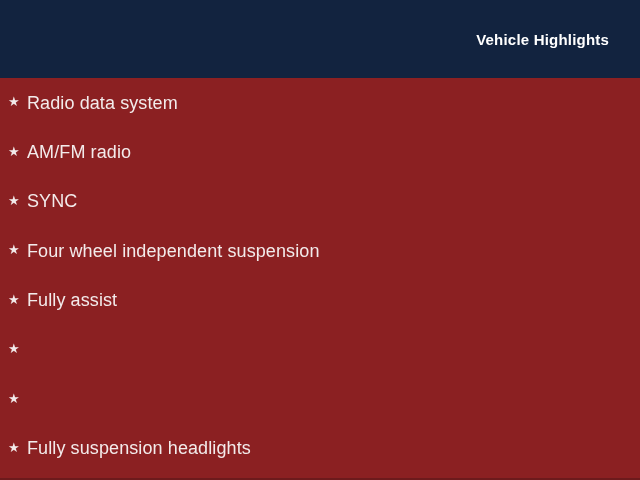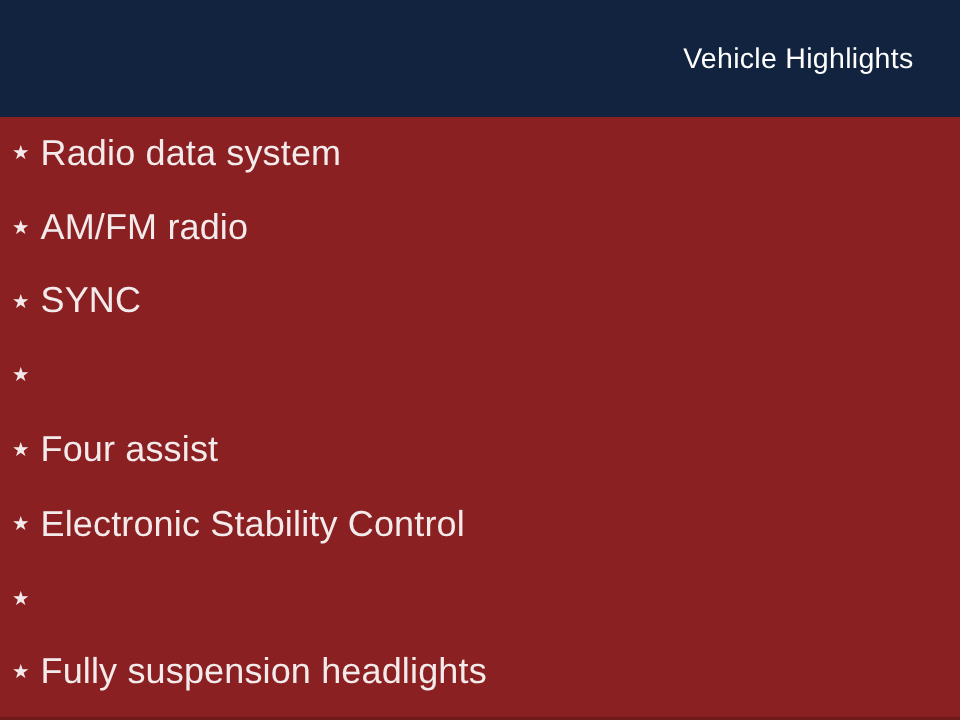--- a/index.html
+++ b/index.html
@@ -26,22 +26,22 @@
     height: 78px;
     background: #12233f;
     box-sizing: border-box;
     display: flex;
     align-items: center;
     justify-content: flex-end;
     padding-right: 31px;
   }
   #header-title {
     color: #ffffff;
-    font-size: 19px;
-    font-weight: normal;
+    font-size: 15px;
+    font-weight: bold;
     letter-spacing: 0.2px;
     line-height: 1;
     white-space: nowrap;
   }
 
   
   #body {
     position: absolute;
     left: 0;
     top: 78px;
@@ -73,21 +73,21 @@
     line-height: 1;
     width: 19px;
     flex: 0 0 19px;
     display: block;
     text-align: left;
     position: relative;
     top: -1px;
   }
   .feature-label {
     color: #f3ebeb;
-    font-size: 24px;
+    font-size: 18px;
     line-height: 1;
     font-weight: normal;
     letter-spacing: 0.1px;
     white-space: nowrap;
   }
 
   
   #bottom-edge {
     position: absolute;
     left: 0;
@@ -119,30 +119,30 @@
         <span class="feature-label">AM/FM radio</span>
       </li>
 
       <li class="feature-item">
         <span class="bullet-star">★</span>
         <span class="feature-label">SYNC</span>
       </li>
 
       <li class="feature-item">
         <span class="bullet-star">★</span>
+        <span class="feature-label">Four wheel independent suspension</span>
       </li>
 
       <li class="feature-item">
         <span class="bullet-star">★</span>
-        <span class="feature-label">Four assist</span>
+        <span class="feature-label">Fully assist</span>
       </li>
 
       <li class="feature-item">
         <span class="bullet-star">★</span>
-        <span class="feature-label">Electronic Stability Control</span>
       </li>
 
       <li class="feature-item">
         <span class="bullet-star">★</span>
       </li>
 
       <li class="feature-item">
         <span class="bullet-star">★</span>
         <span class="feature-label">Fully suspension headlights</span>
       </li>

